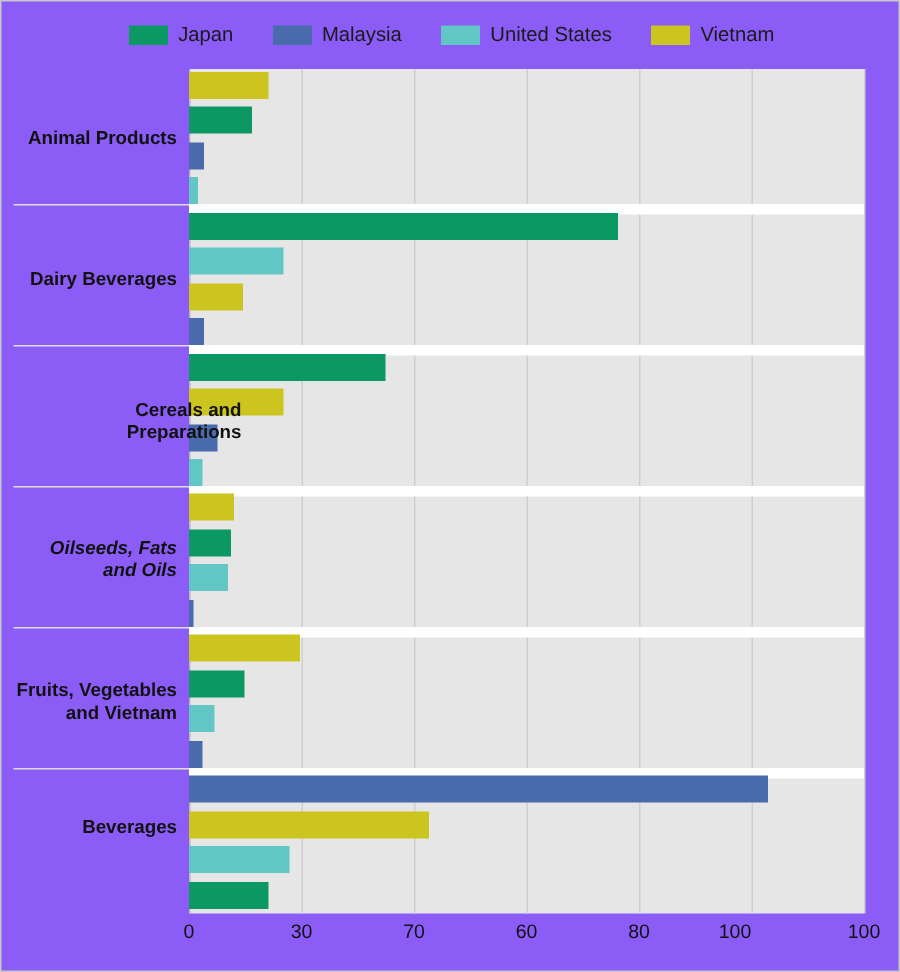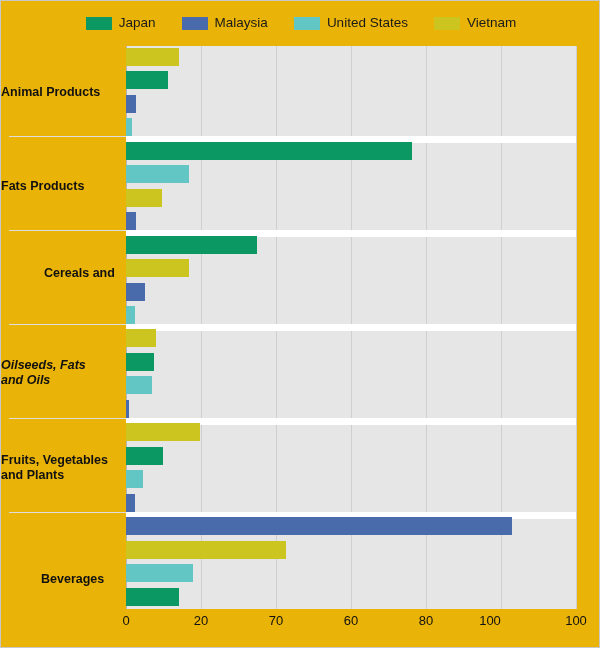--- a/index.html
+++ b/index.html
@@ -7,21 +7,21 @@
     width:600px;height:648px;
     background:#ffffff;
     font-family:"Liberation Sans", sans-serif;
     overflow:hidden;
   }
   #chart-root{
     position:relative;
     width:600px;height:648px;
     box-sizing:border-box;
     border:1px solid #c8c8c8;
-    background:#eab308;
+    background:#8b5cf6;
   }
 
   
   .legend{
     position:absolute;
     left:0;top:8px;
     width:600px;
     height:28px;
     display:flex;
     justify-content:center;
@@ -82,20 +82,21 @@
   
   .cat-labels{
     position:absolute;
     left:0;top:45px;
     width:125px;height:563px;
   }
   .cat-label{
     position:absolute;
     left:0;
     width:117px;
+    text-align:right;
     font-size:12.5px;
     font-weight:bold;
     color:#111111;
     line-height:15px;
   }
   .cat-sep{
     position:absolute;
     left:8px;
     width:117px;
     height:1px;
@@ -184,46 +185,47 @@
         <div class="bar" title="United States: 17.9" style="top: 518.083px; width: 67.125px; background: rgb(98, 198, 196);"></div>
         <div class="bar" title="Japan: 14.1" style="top: 541.583px; width: 52.875px; background: rgb(12, 152, 98);"></div>
       </div>
   </div>
 
   <div class="cat-labels">
       <div class="cat-label" style="top: 39.4167px;">
         <div>Animal Products</div>
       </div>
       <div class="cat-label" style="top: 133.25px;">
-        <div>Fats Products</div>
+        <div>Dairy Beverages</div>
       </div>
       <div class="cat-sep" style="top: 90.3333px;"></div>
       <div class="cat-label" style="top: 219.583px; margin-left: 43px;">
         <div>Cereals and</div>
+        <div>Preparations</div>
       </div>
       <div class="cat-sep" style="top: 184.167px;"></div>
       <div class="cat-label" style="top: 312px; font-style: italic;">
         <div>Oilseeds, Fats</div>
         <div>and Oils</div>
       </div>
       <div class="cat-sep" style="top: 278px;"></div>
       <div class="cat-label" style="top: 407.25px;">
         <div>Fruits, Vegetables</div>
-        <div>and Plants</div>
+        <div>and Vietnam</div>
       </div>
       <div class="cat-sep" style="top: 371.833px;"></div>
-      <div class="cat-label" style="top: 526px; padding-left: 40px;">
+      <div class="cat-label" style="top: 498px;">
         <div>Beverages</div>
       </div>
       <div class="cat-sep" style="top: 465.667px;"></div>
     </div>
 
   <div class="xaxis">
       <div class="xtick" style="left: 0px;">0</div>
-      <div class="xtick" style="left: 75px;">20</div>
+      <div class="xtick" style="left: 75px;">30</div>
       <div class="xtick" style="left: 150px;">70</div>
       <div class="xtick" style="left: 225px;">60</div>
       <div class="xtick" style="left: 300px;">80</div>
       <div class="xtick" style="left: 364px;">100</div>
       <div class="xtick" style="left: 450px;">100</div>
     </div>
 
 </div>
 
 </body></html>

